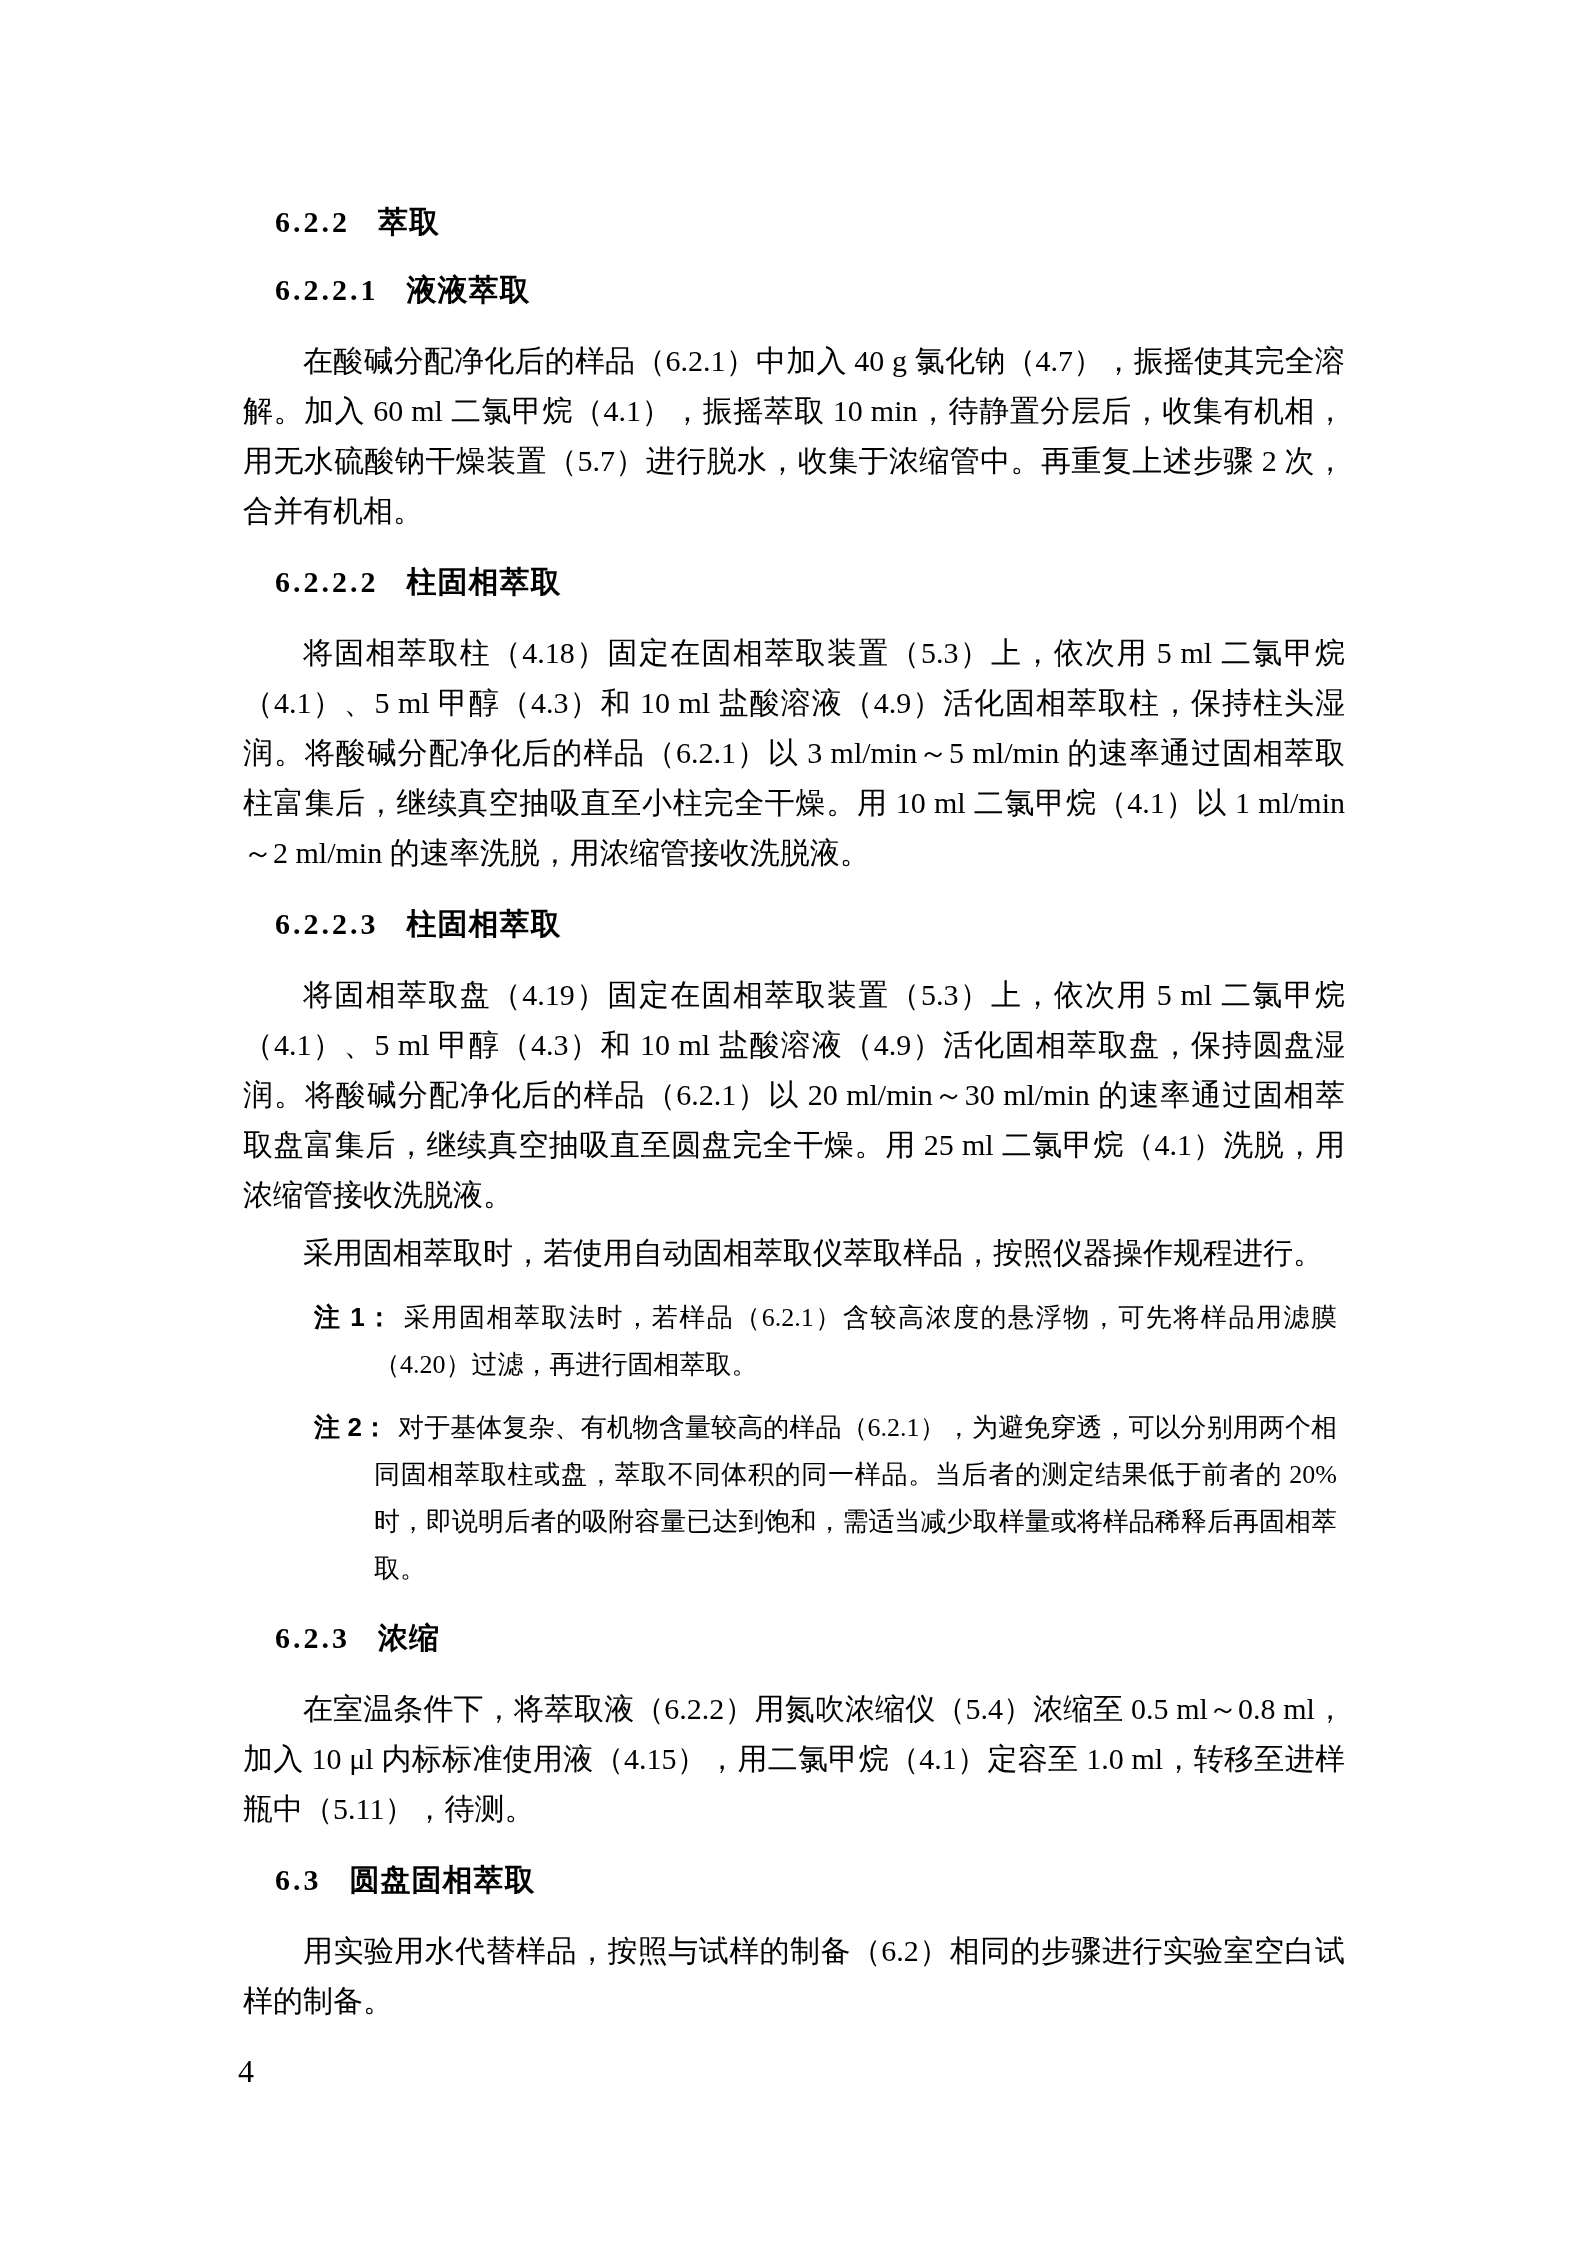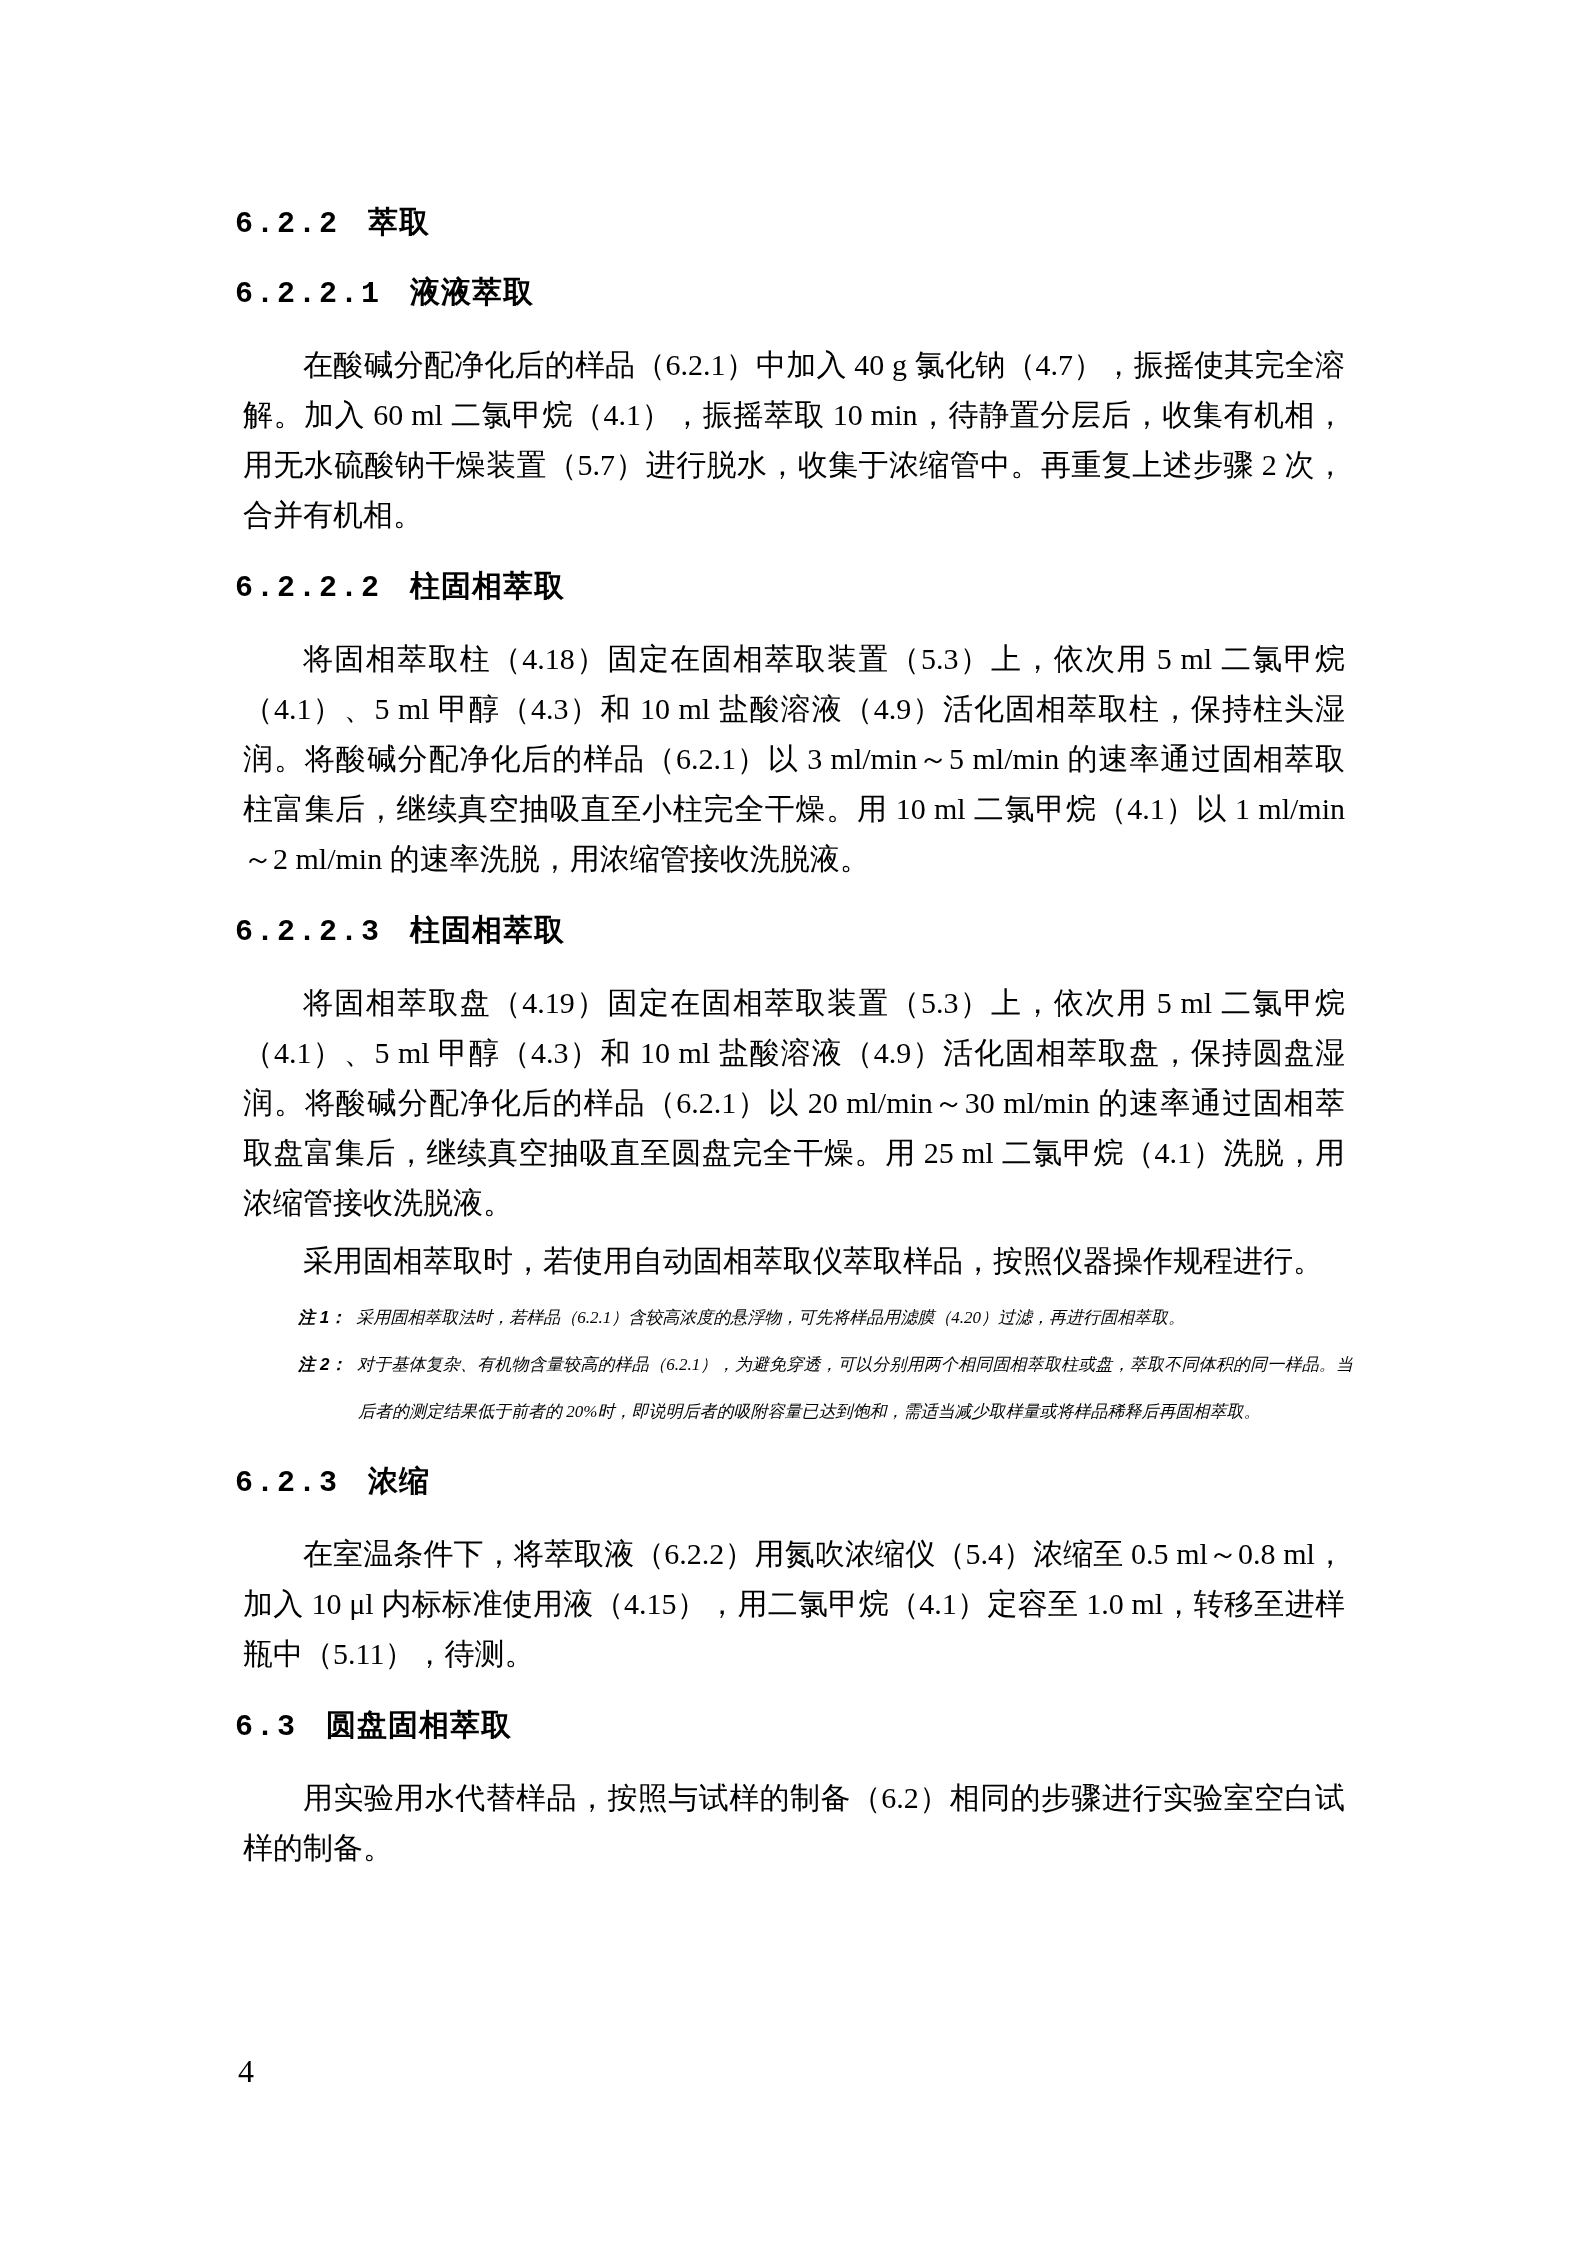--- a/index.html
+++ b/index.html
@@ -23,46 +23,46 @@
     width: 1118px;
   }
   .heading {
     font-size: 30px;
     line-height: 44px;
     margin: 24px 0;
     white-space: nowrap;
   }
   .heading:first-child { margin-top: 0; }
   .h-num {
-    font-family: Liberation Mono, monospace;
+    font-family: Liberation Serif, serif;
     font-weight: 700;
     letter-spacing: 3px;
     margin-right: 28px;
+    margin-left: 40px;
   }
   .h-title {
     font-family: "Liberation Sans", "DejaVu Sans", sans-serif;
     font-weight: 700;
     letter-spacing: 1px;
     text-align: right;
   }
   .para {
     font-size: 30px;
     line-height: 50px;
     margin: 8px;
     text-align: justify;
     text-indent: 60px;
   }
   .note {
-    font-size: 17px;
+    font-size: 26px;
     line-height: 47px;
-    margin: 0;
+    margin: 16px;
     text-align: justify;
     padding-left: 123px;
     text-indent: -60px;
-    font-style: italic;
   }
   .note .note-label {
     font-weight: 700;
     font-family: "Liberation Sans", "DejaVu Sans", sans-serif;
     margin-right: 10px;
   }
   .page-number {
     position: absolute;
     left: 238px;
     top: 2052px;

